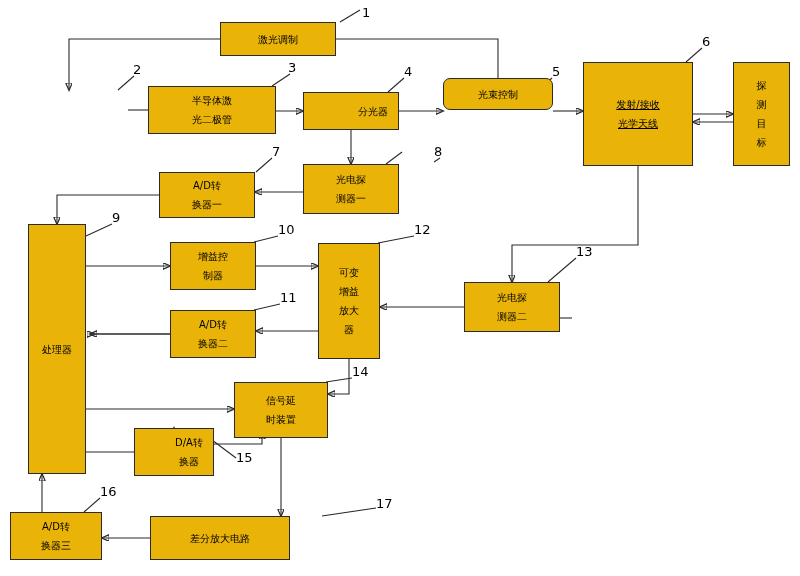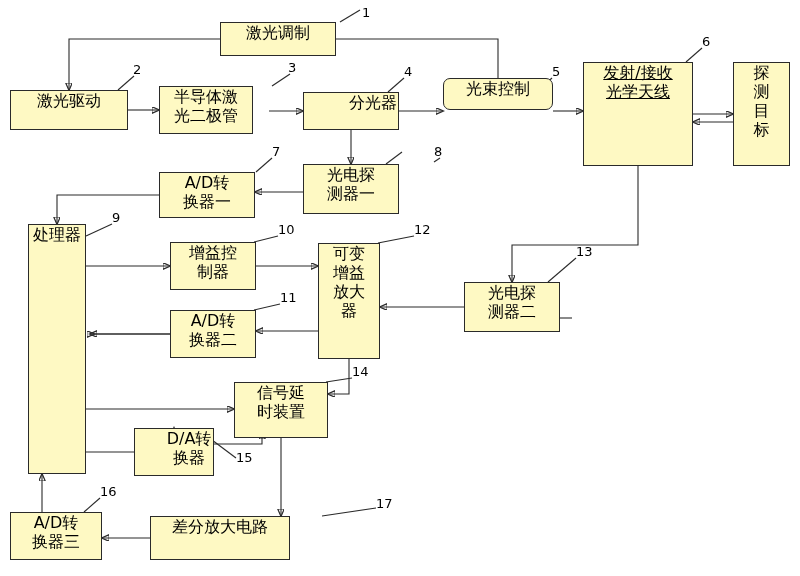--- a/index.html
+++ b/index.html
@@ -11,26 +11,26 @@
     position: relative;
     width: 800px;
     height: 576px;
     background: #ffffff;
     font-family: "DejaVu Sans", "Liberation Sans", sans-serif;
     overflow: hidden;
   }
   .box {
     position: absolute;
     border: 1px solid #2a2a2a;
-    background: #fef9c3;
+    background: #eab308;
     display: flex;
-    align-items: flex-start;
+    align-items: center;
     justify-content: center;
     text-align: center;
-    font-size: 16px;
+    font-size: 10px;
     line-height: 19px;
     color: #000000;
     box-sizing: border-box;
     white-space: pre-line;
     z-index: 3;
   }
   .num {
     position: absolute;
     font-size: 13px;
     color: #000000;
@@ -127,22 +127,21 @@
     <line x1="254" y1="310" x2="280" y2="304"></line>
     <line x1="378" y1="243" x2="414" y2="236"></line>
     <line x1="548" y1="282" x2="576" y2="258"></line>
     <line x1="326" y1="382" x2="352" y2="378"></line>
     <line x1="212" y1="440" x2="236" y2="458"></line>
     <line x1="84" y1="512" x2="100" y2="498"></line>
     <line x1="322" y1="516" x2="376" y2="508"></line>
   </svg>
 
   <div class="box" style="left:220px;top:22px;width:116px;height:34px;"><span>激光调制</span></div>
-  <div class="box" style="left:10px;top:90px;width:118px;height:40px;"><span>激光驱动</span></div>
-  <div class="box" style="left:159px;top:86px;width:94px;height:48px;"><span>半导体激
+  <div class="box" style="left:148px;top:86px;width:128px;height:48px;"><span>半导体激
 光二极管</span></div>
   <div class="box" style="left:303px;top:92px;width:96px;height:38px;padding-left:44px;"><span>分光器</span></div>
   <div class="box" style="left:443px;top:78px;width:110px;height:32px;border-radius:7px;"><span>光束控制</span></div>
   <div class="box" style="left:583px;top:62px;width:110px;height:104px;text-decoration:underline;"><span>发射/接收
 光学天线</span></div>
   <div class="box" style="left:733px;top:62px;width:57px;height:104px;"><span>探
 测
 目
 标</span></div>
   <div class="box" style="left:159px;top:172px;width:96px;height:46px;"><span>A/D转

